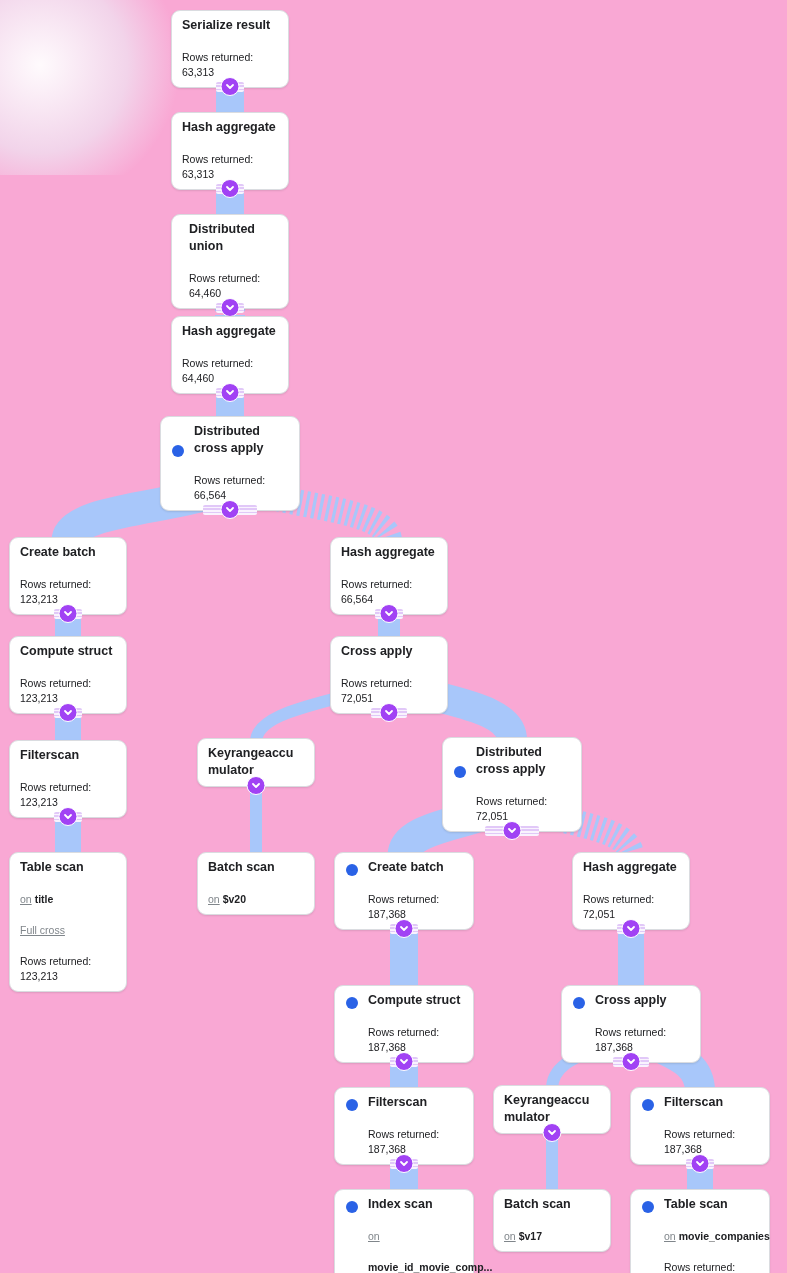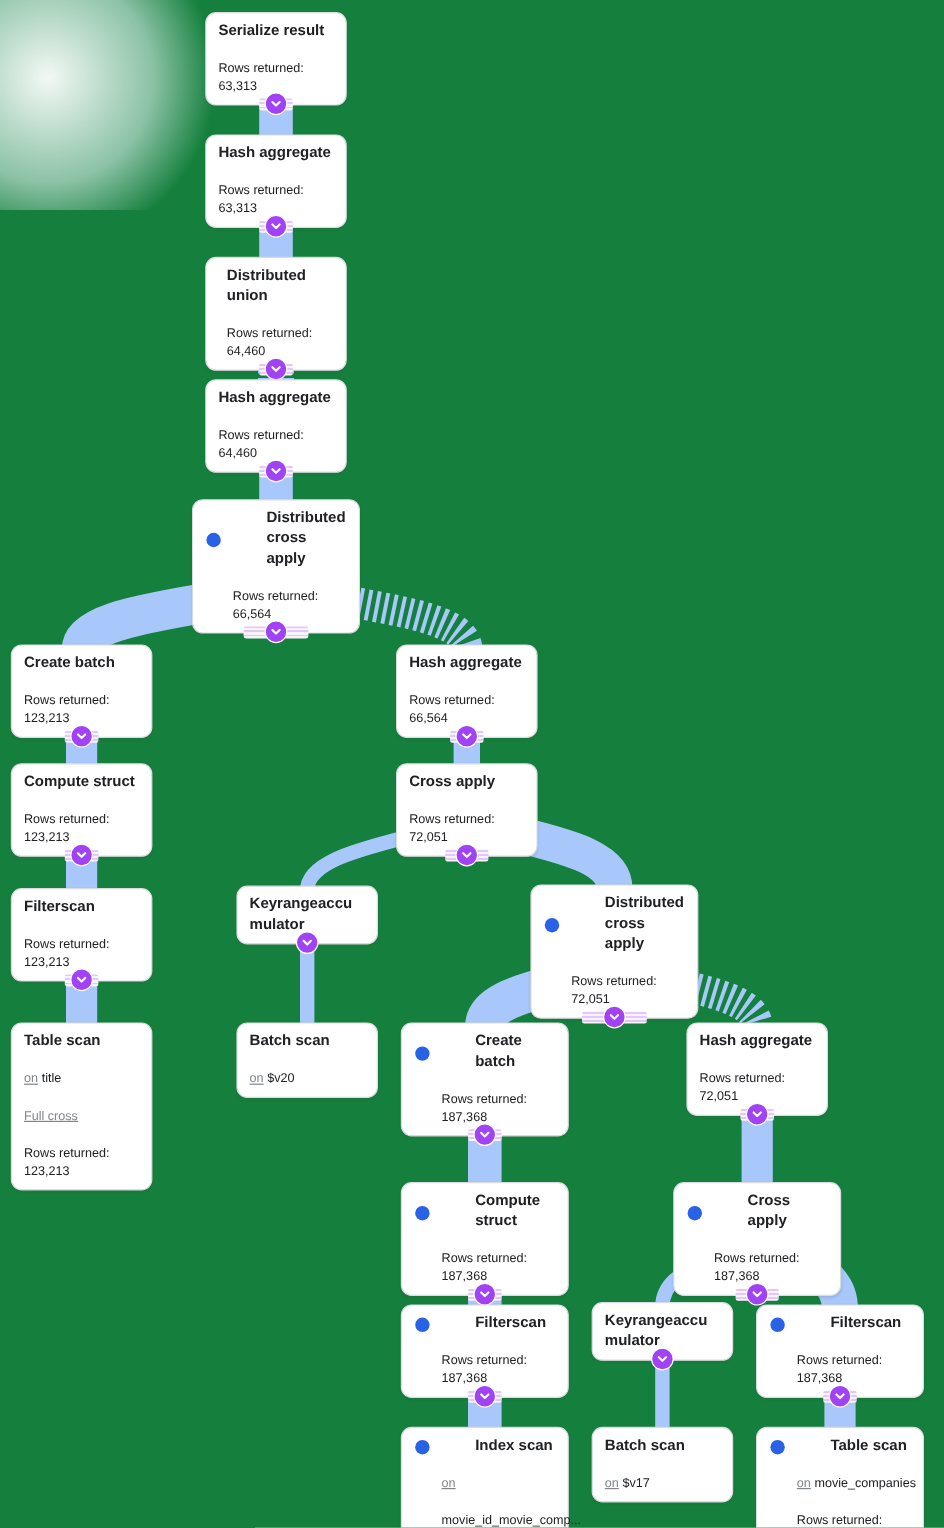--- a/index.html
+++ b/index.html
@@ -1,30 +1,30 @@
 <!DOCTYPE html>
 <html><head>
 <meta charset="utf-8">
 <style>
   html,body{margin:0;padding:0;}
-  .canvas{position:relative;width:787px;height:1273px;background:#15803d;overflow:hidden;
+  .canvas{position:relative;width:787px;height:1273px;background:#f9a8d4;overflow:hidden;
           font-family:"Liberation Sans","DejaVu Sans",sans-serif;}
   .watermark{position:absolute;left:-20px;top:-15px;width:220px;height:190px;z-index:0;
     background:radial-gradient(circle at 60px 80px, rgba(255,255,255,0.95) 0%, rgba(236,248,252,0.55) 45%, rgba(244,250,252,0) 72%);}
   svg.edges{position:absolute;left:0;top:0;z-index:1;}
   svg.edges path{fill:none;stroke:#a8c7fa;}
   .node{position:absolute;z-index:2;background:#fff;border:1px solid #dadce0;border-radius:9px;
         box-shadow:0 1px 2px rgba(60,64,67,.14);padding:6px 10px 7px;box-sizing:border-box;}
-  .title-row{display:flex;align-items:center;gap:28px;}
+  .title-row{display:flex;align-items:flex-end;}
   .dot{width:12px;height:12px;border-radius:50%;background:#2a62e6;flex:none;margin:3px 10px 0 1px;}
   .node-title{font-size:12.5px;font-weight:bold;color:#202124;line-height:17px;overflow-wrap:anywhere;}
   .node-line{font-size:10.5px;line-height:15px;color:#202124;margin-top:16px;}
   .indent{margin-left:23px;}
   .muted{color:#80868b;text-decoration:underline;}
-  .bold{font-weight:normal;color:#202124;text-align:center;}
+  .bold{font-weight:bold;color:#202124;text-align:center;}
   .sp{margin-right:3px;}
   .badge-band{position:absolute;left:50%;transform:translateX(-50%);bottom:-5px;height:10px;border-radius:2px;
     background:repeating-linear-gradient(180deg,#e1c8f8 0px,#e1c8f8 1.6px,#f9f3fe 1.6px,#f9f3fe 3.4px);z-index:2;}
   .badge{position:absolute;left:50%;transform:translateX(-50%);bottom:-9px;width:17px;height:17px;border-radius:50%;
     background:#a142f4;border:1.5px solid #fff;box-sizing:content-box;display:flex;align-items:center;justify-content:center;
     z-index:3;cursor:pointer;padding:0;}
   .badge svg{display:block;}
   .w28{width:28px;}.w36{width:36px;}.w54{width:54px;}.w14{width:14px;}
 </style>
 </head>

